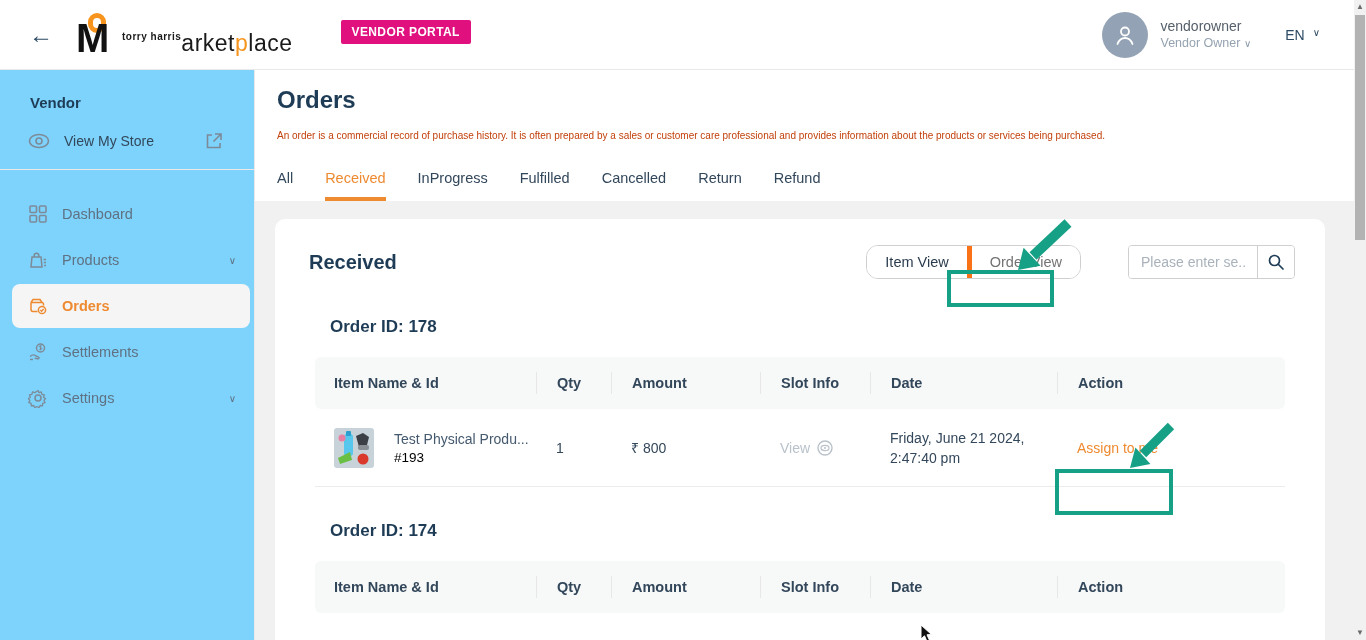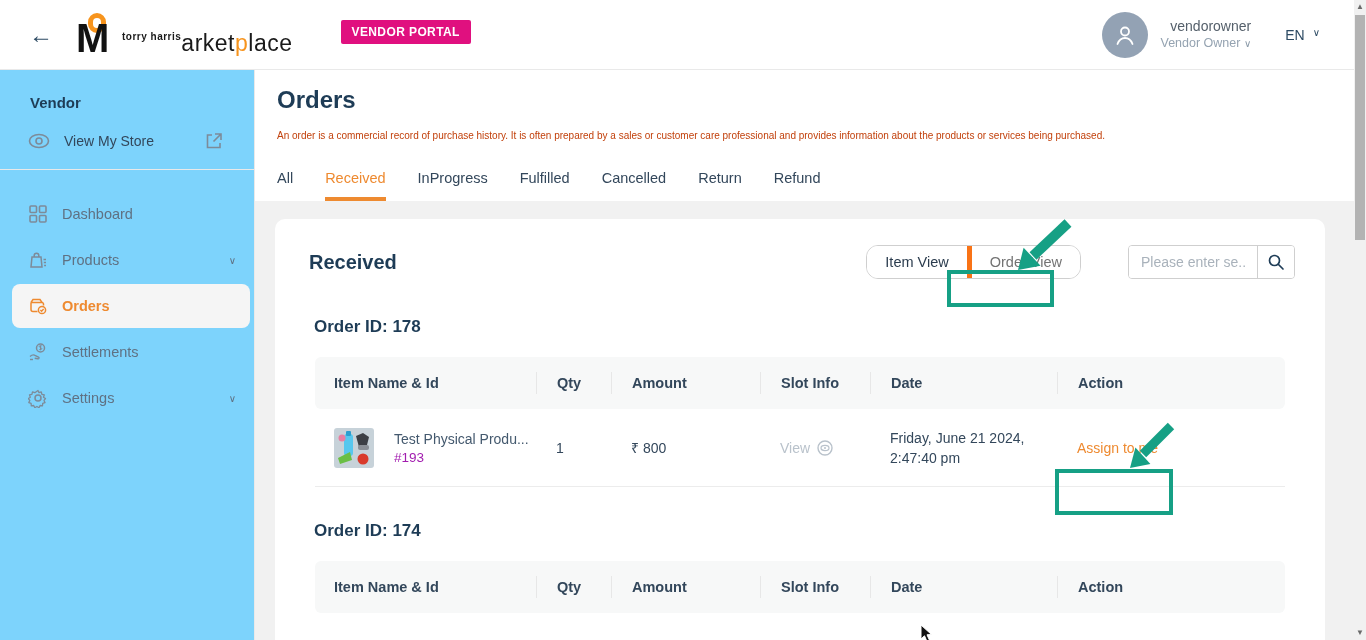--- a/index.html
+++ b/index.html
@@ -28,21 +28,21 @@
   .logo-handle { position:absolute; left:12px; top:0; width:18px; height:20px; border:5px solid #f7941d; border-radius:9px; }
   .logo-letter { position:absolute; left:0; bottom:-4px; font-size:40px; font-weight:bold; color:#121212; letter-spacing:-2px; }
   .logo-text { display:flex; flex-direction:row; line-height:1; margin-left:2px; padding-bottom:2px; }
   .brand-top { font-size:10px; color:#1a1a1a; font-weight:bold; letter-spacing:.5px; margin-bottom:1px; }
   .brand-main { font-size:23px; color:#1a1a1a; letter-spacing:.5px; }
   .brand-main .p-orange { color:#f7941d; }
   .portal-badge { background:#e0107f; color:#fff; font-size:12px; font-weight:bold; letter-spacing:.4px; padding:5px 11px; border-radius:2px; margin:0 0 6px 24px; }
   .header-spacer { flex:1; }
   .user-block { display:flex; align-items:center; margin-right:34px; }
   .avatar { width:46px; height:46px; border-radius:50%; background:#93a2b4; display:flex; align-items:center; justify-content:center; margin-right:12px; }
-  .user-texts { display:flex; flex-direction:column;align-items:flex-end; }
+  .user-texts { display:flex; flex-direction:column; }
   .user-name { font-size:14px; color:#55606b; line-height:18px; }
   .user-role { font-size:12.5px; color:#95a3b1; line-height:16px; cursor:pointer; }
   .chev { font-size:10px; color:#8a99a8; }
   .lang { font-size:14px; color:#2c4a63; cursor:pointer; display:flex; align-items:flex-start; gap:8px; margin-right:26px; }
   .lang .chev { color:#2c4a63; }
 
   
   .side-section-title { font-size:15px; font-weight:bold; color:#1e3c56; padding:6px 0 14px 30px; }
   .view-store-row { display:flex; align-items:center; padding:6px 30px 18px 28px; cursor:pointer; }
   .view-store-label { font-size:14px; color:#33475b; margin-left:14px; flex:1; }
@@ -72,32 +72,32 @@
   .toggle-btn { border:none; background:#fff; font-size:14.5px; padding:8px 18px; cursor:pointer; font-family:inherit; }
   .toggle-item { color:#2b3c4e; }
   .toggle-order { color:#737373; border-left:5px solid #f97316; }
   .search-group { display:flex; border:1px solid #cfcfcf; border-radius:4px; overflow:hidden; background:#fff; }
   .search-input { border:none; outline:none; font-size:14px; padding:8px 12px; width:128px; color:#33475b; font-family:inherit; }
   .search-input::placeholder { color:#a9b2bb; }
   .search-btn { border:none; border-left:1px solid #cfcfcf; background:#fff; padding:6px 9px 4px 9px; cursor:pointer; color:#1e3c56; }
 
   .order-section-1 { margin-top:38px; }
   .order-section-2 { margin-top:34px; }
-  .order-id { font-size:17px; font-weight:bold; color:#1e3c56; margin-left:9px; }
+  .order-id { font-size:17px; font-weight:bold; color:#1e3c56; margin-left:25px; }
   .order-table { margin:20px 10px 0 10px; }
   .t-head { display:grid; grid-template-columns:221px 75px 149px 110px 187px 1fr; align-items:center; background:#f7f8f8; border-radius:6px; height:52px; font-size:14.5px; font-weight:bold; color:#33475b; }
   .t-head .cell { padding-left:20px; }
   .t-head .cell-first { padding-left:19px; }
   .t-head .cell:not(.cell-first) { border-left:1px solid #e7e7e7; line-height:22px; }
   .t-row { display:grid; grid-template-columns:221px 75px 149px 110px 187px 1fr; align-items:center; height:78px; border-bottom:1px solid #ececec; font-size:14px; color:#33475b; }
   .t-row .cell { padding-left:20px; }
   .t-row .cell-first { padding-left:19px; display:flex; align-items:center; }
   .item-texts { margin-left:20px; display:flex; flex-direction:column; gap:3px; }
   .item-name { font-size:14px; color:#44596e; }
-  .item-id { font-size:13.5px; color:#a21caf; }
+  .item-id { font-size:13.5px; color:#000000; }
   .slot-view { color:#b9c2cb; display:flex; align-items:center; gap:6px; }
   .date-cell { line-height:20px; padding-right:16px; }
   .action-link { color:#ee8a30; cursor:pointer; font-size:14px; }
 
   
   .anno-box { position:absolute; border:4px solid #16a085; z-index:40; pointer-events:none; }
   .anno-box1 { left:947px; top:270px; width:107px; height:37px; }
   .anno-box2 { left:1055px; top:469px; width:118px; height:46px; }
   .anno-arrow { position:absolute; z-index:41; pointer-events:none; }
   .arrow1 { left:1004px; top:216px; }

